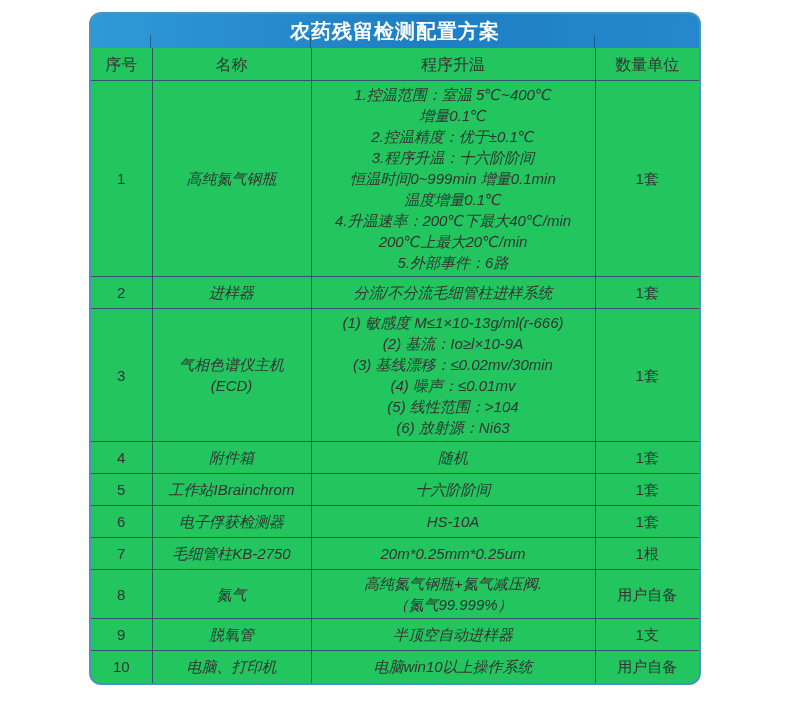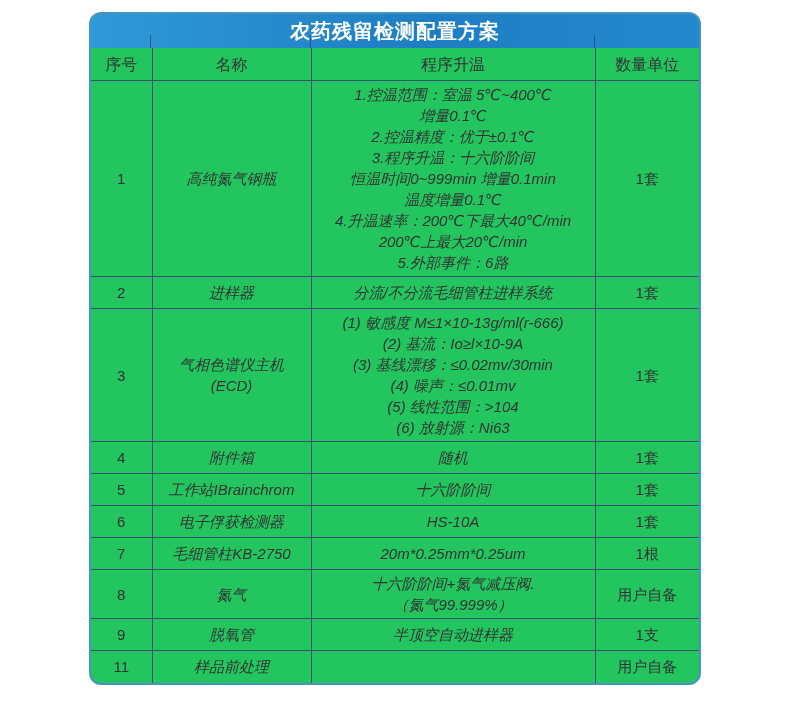--- a/index.html
+++ b/index.html
@@ -157,31 +157,31 @@
       </tr>
       <tr class="h-1l">
         <td class="no-cell">7</td>
         <td class="name-cell">毛细管柱KB-2750</td>
         <td class="spec-cell">20m*0.25mm*0.25um</td>
         <td class="qty-cell">1根</td>
       </tr>
       <tr class="h-2l">
         <td class="no-cell">8</td>
         <td class="name-cell">氮气</td>
-        <td class="spec-cell">十六阶阶间+氮气减压阀.
+        <td class="spec-cell">高纯氮气钢瓶+氮气减压阀.
 （氮气99.999%）</td>
         <td class="qty-cell">用户自备</td>
       </tr>
       <tr class="h-1l">
         <td class="no-cell">9</td>
         <td class="name-cell">脱氧管</td>
         <td class="spec-cell">半顶空自动进样器</td>
         <td class="qty-cell">1支</td>
       </tr>
       <tr class="h-1l">
-        <td class="no-cell">11</td>
-        <td class="name-cell">样品前处理</td>
-        <td class="spec-cell"></td>
+        <td class="no-cell">10</td>
+        <td class="name-cell">电脑、打印机</td>
+        <td class="spec-cell">电脑win10以上操作系统</td>
         <td class="qty-cell">用户自备</td>
       </tr>
     </tbody>
   </table>
 </div>
 
 </body></html>

